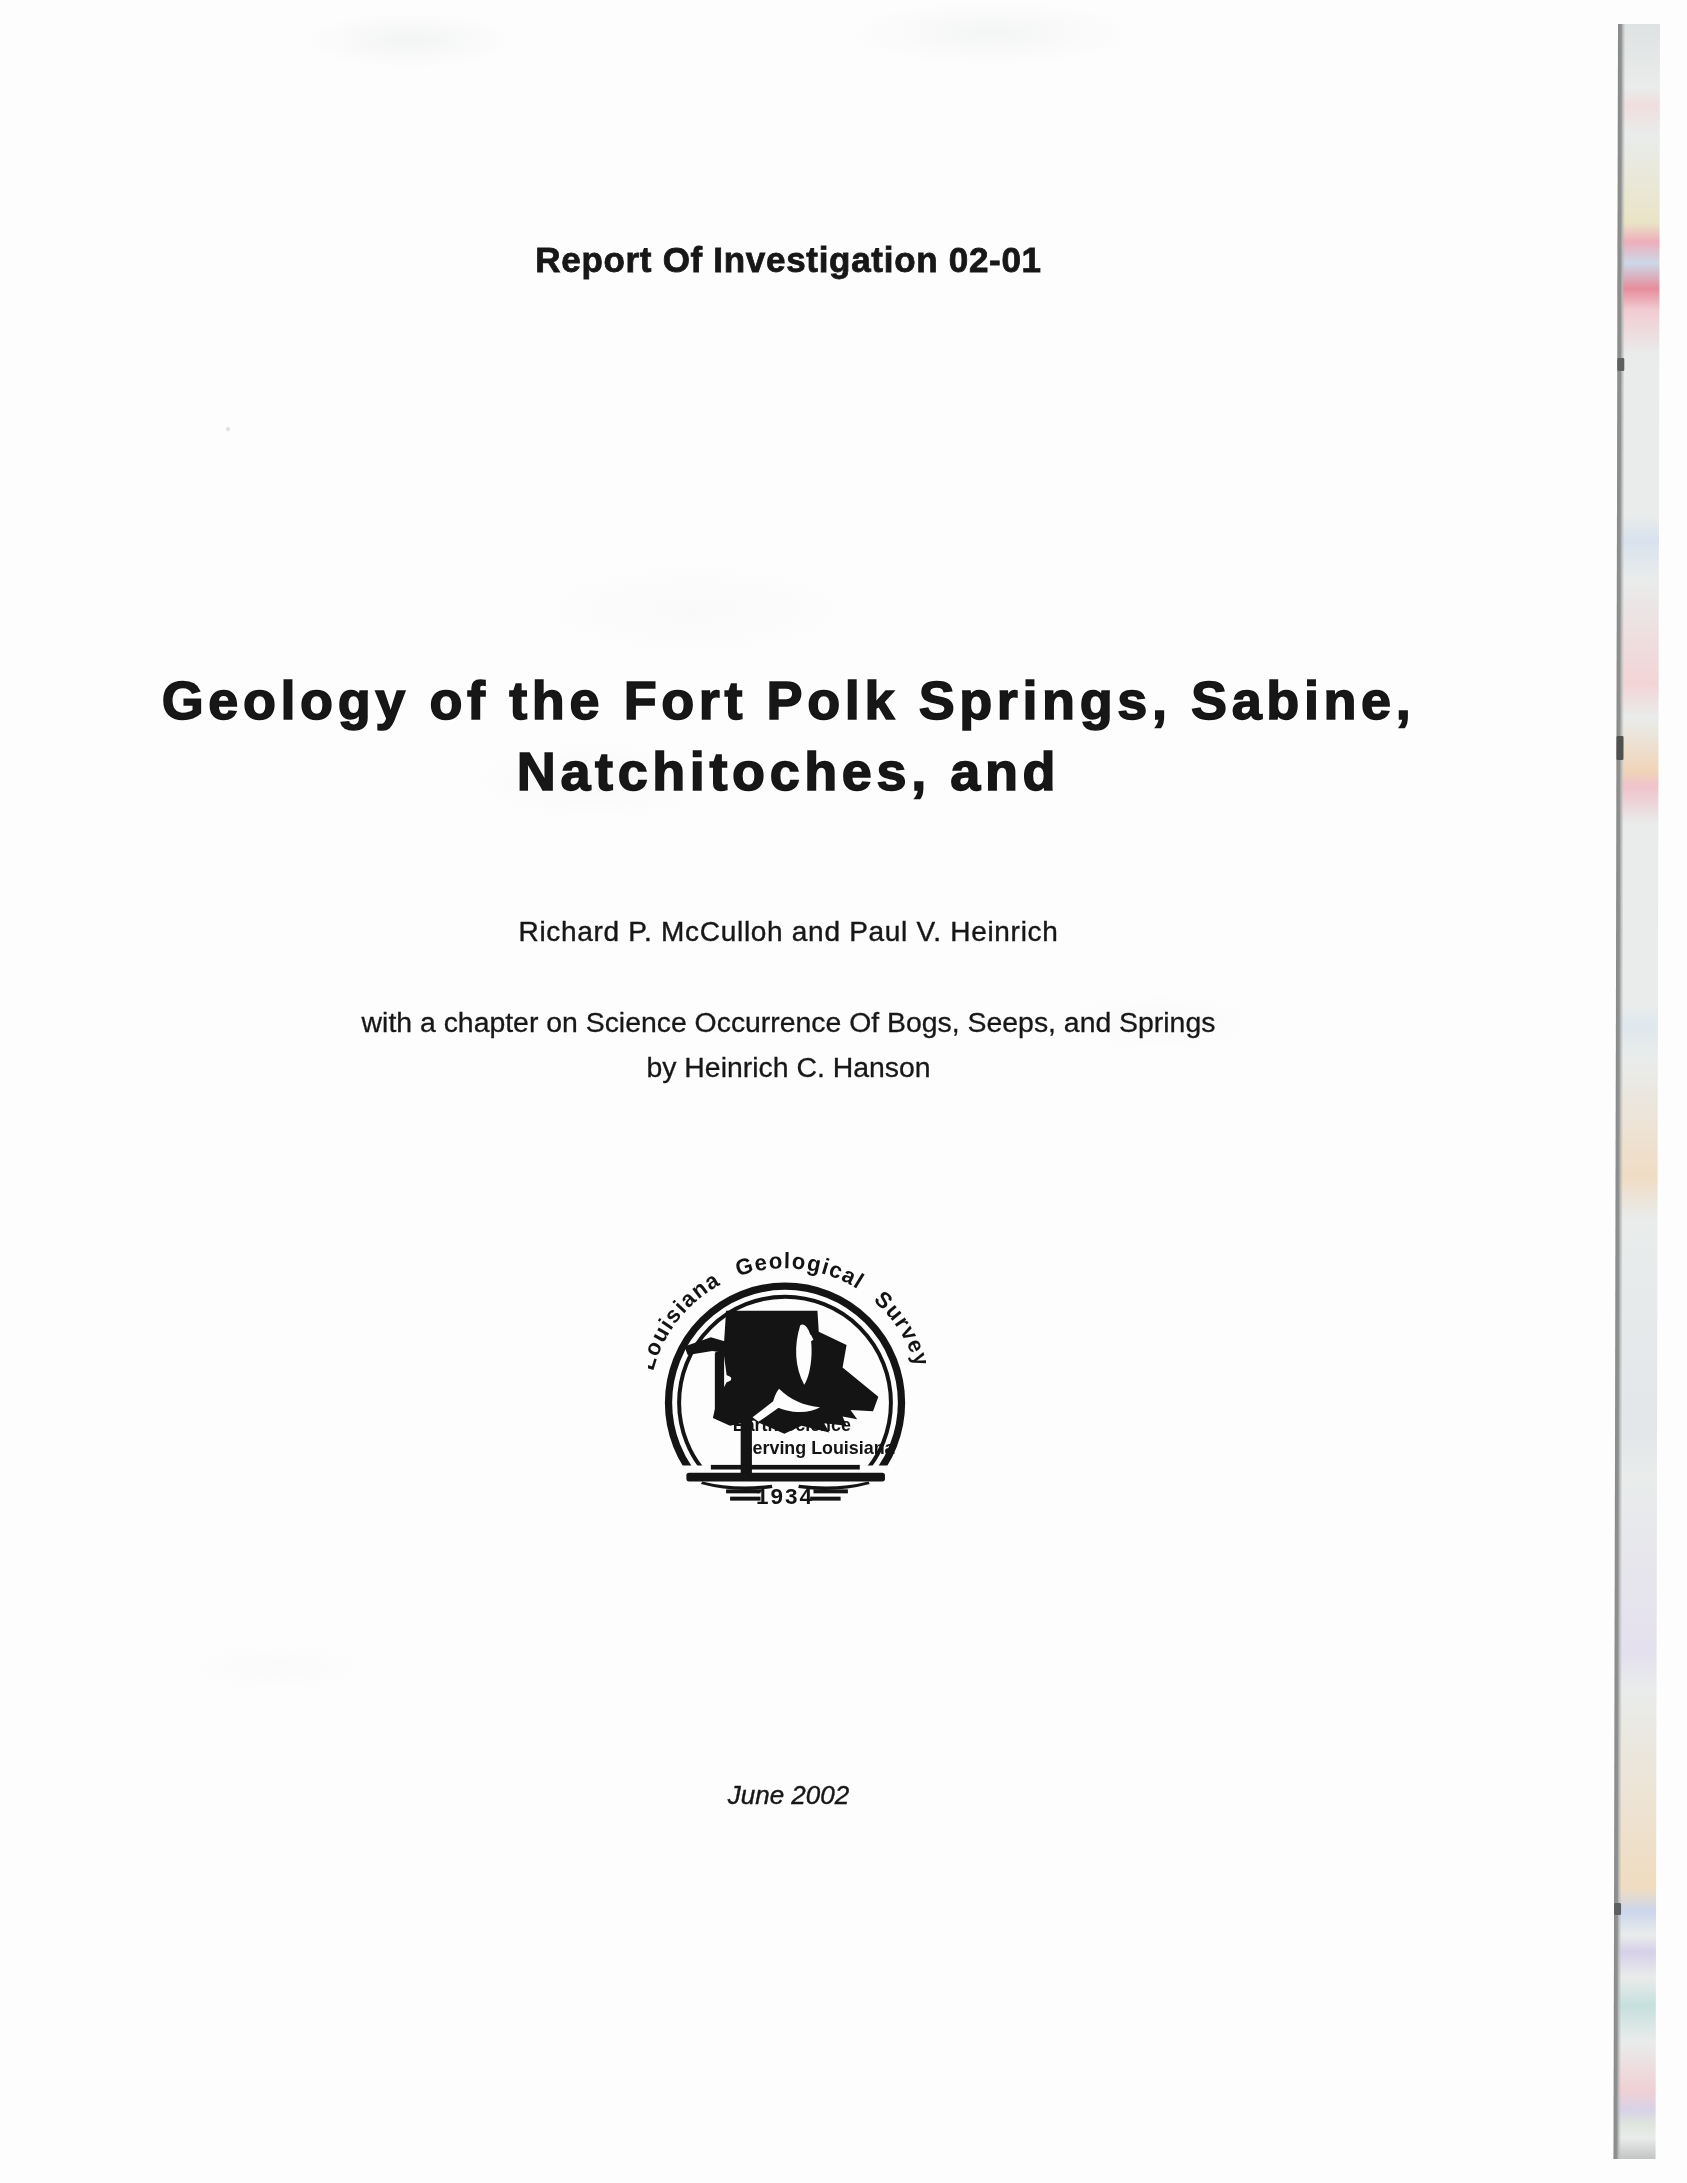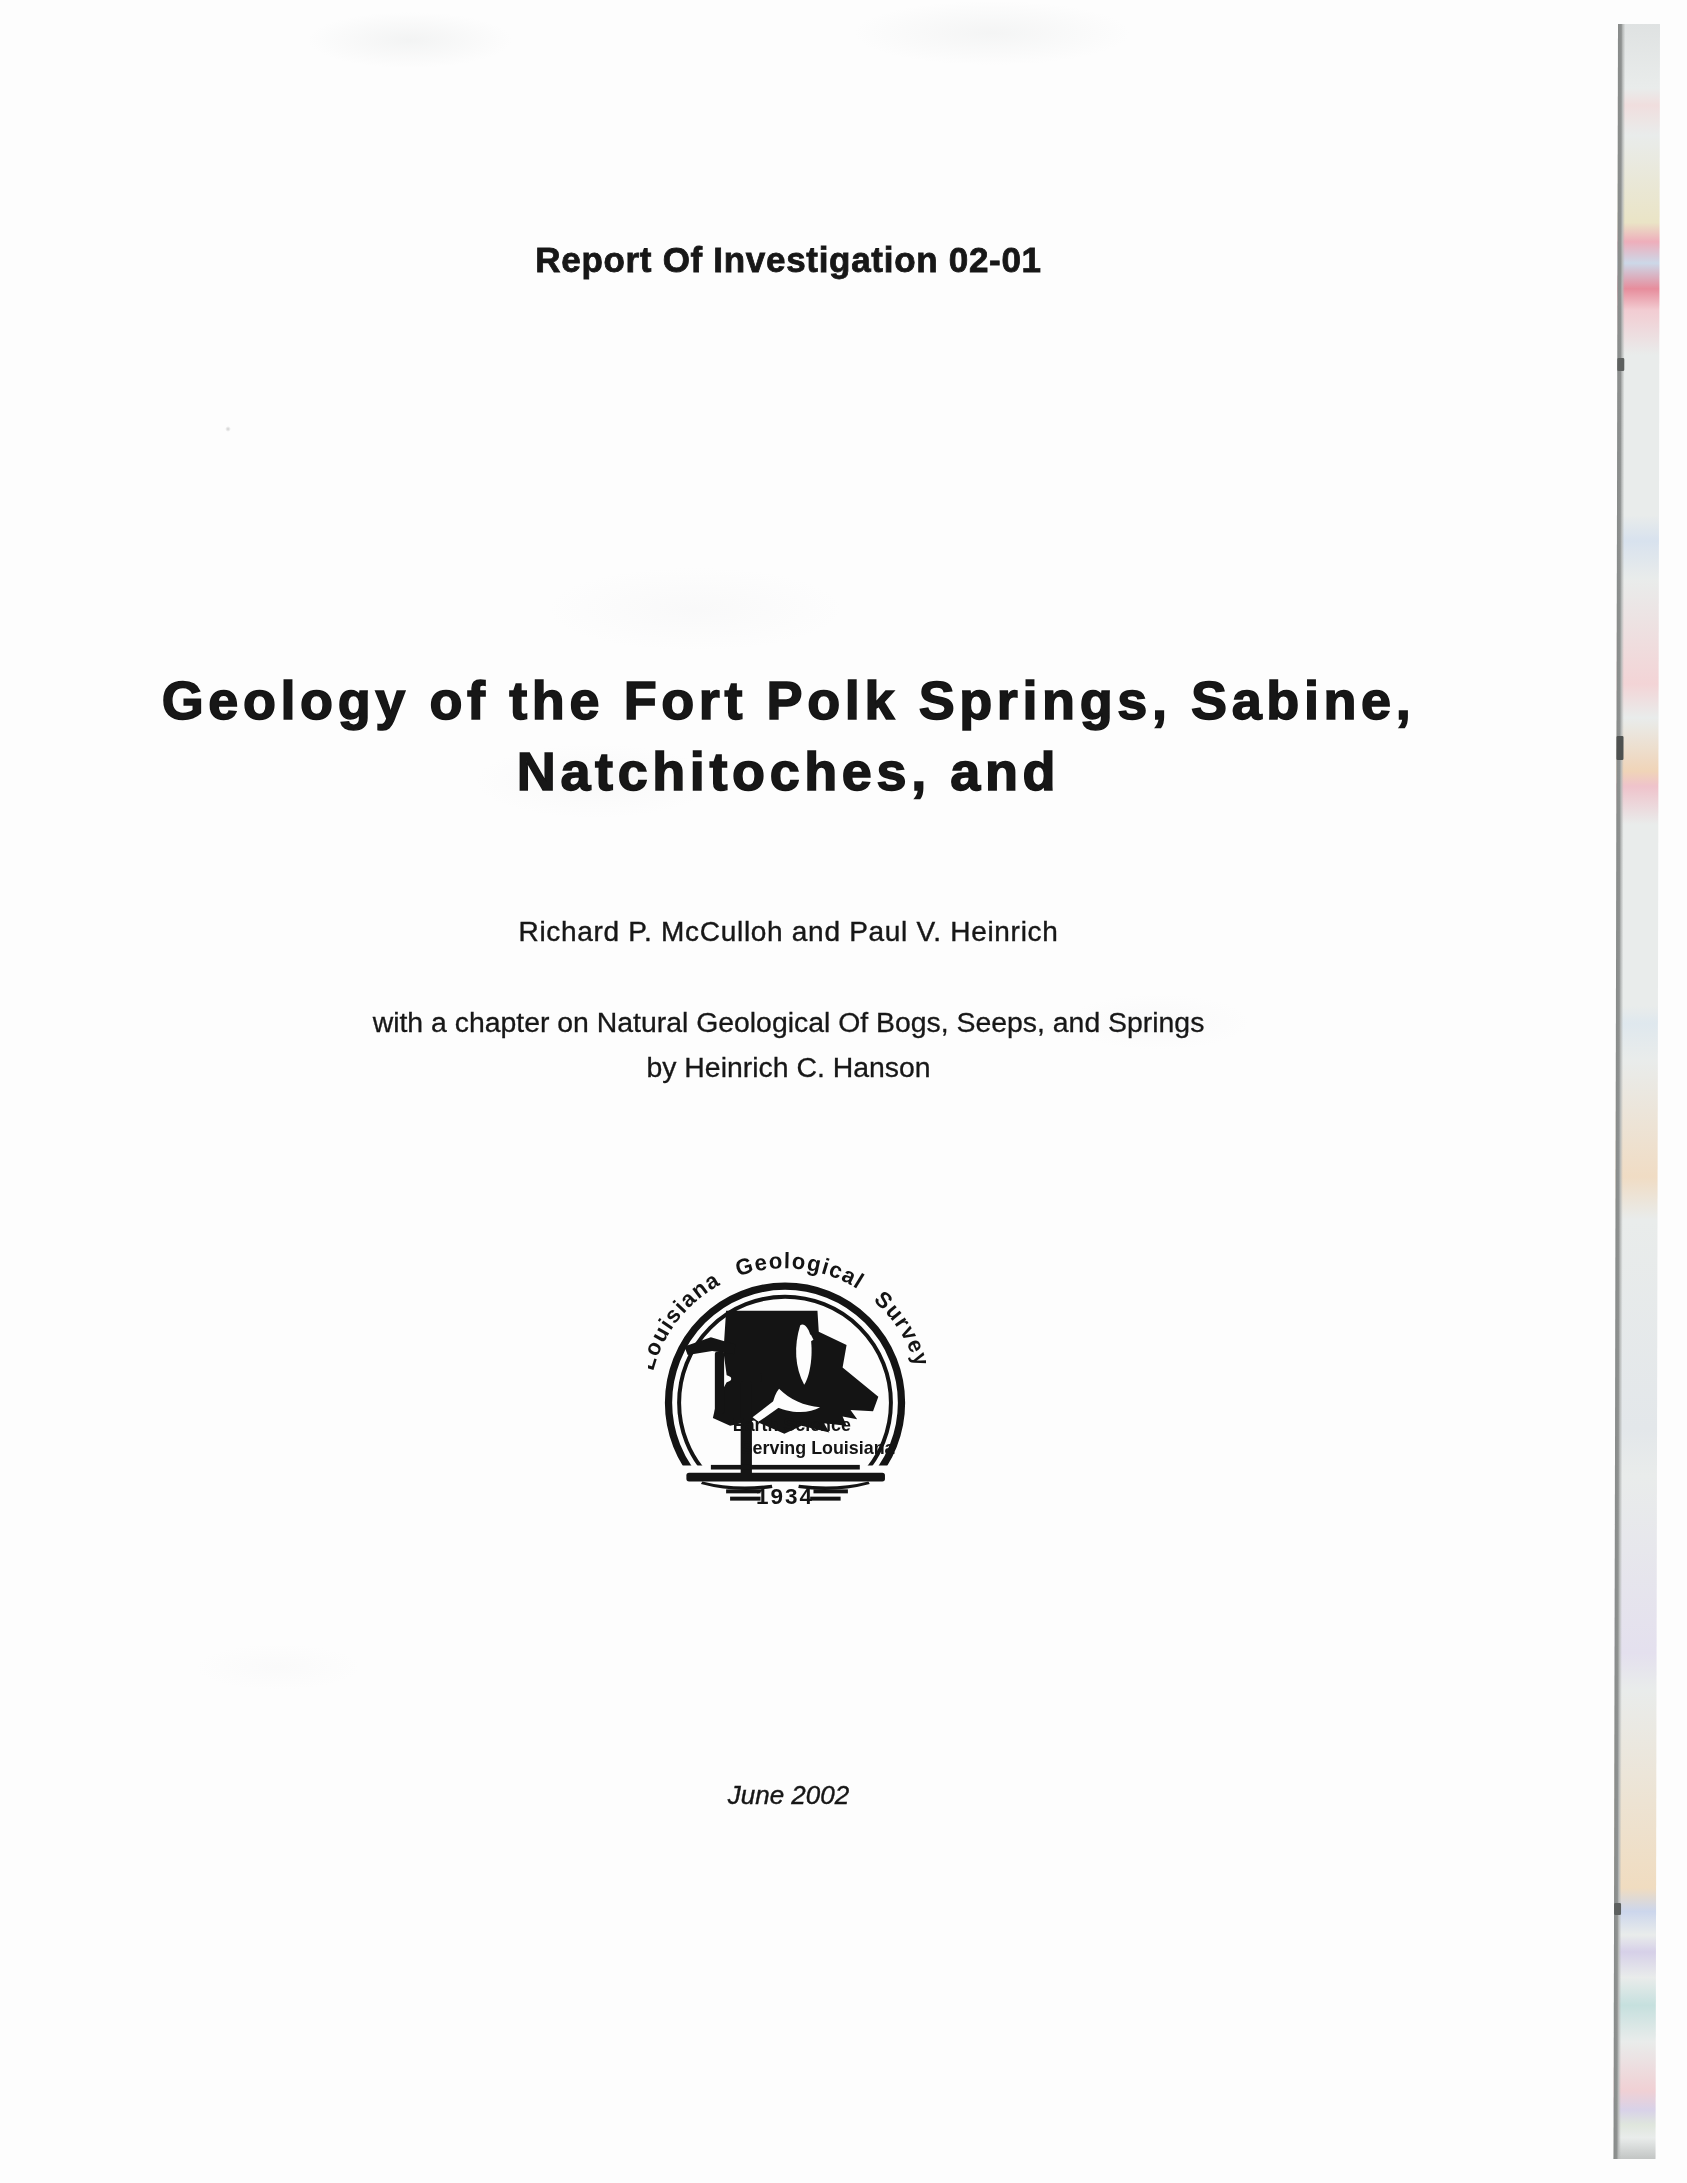--- a/index.html
+++ b/index.html
@@ -85,21 +85,21 @@
   <div class="block report-no">Report Of Investigation 02-01</div>
 
   <div class="block title">
     <div>Geology of the Fort Polk Springs, Sabine,</div>
     <div>Natchitoches, and</div>
   </div>
 
   <div class="block authors">Richard P. McCulloh and Paul V. Heinrich</div>
 
   <div class="block chapter">
-    <div>with a chapter on Natural Geological Of Bogs, Seeps, and Springs</div>
+    <div>with a chapter on Science Occurrence Of Bogs, Seeps, and Springs</div>
     <div>by Heinrich C. Hanson</div>
   </div>
 
   <svg class="logo-svg" width="278" height="265" viewBox="0 0 420 400">
     <defs>
       <clipPath id="sealClip">
           <rect x="0" y="0" width="420" height="330"></rect>
         </clipPath>
       <path id="arcPath" d="M 7 192 A 205 205 0 0 1 407 192" fill="none"></path>
     </defs>

